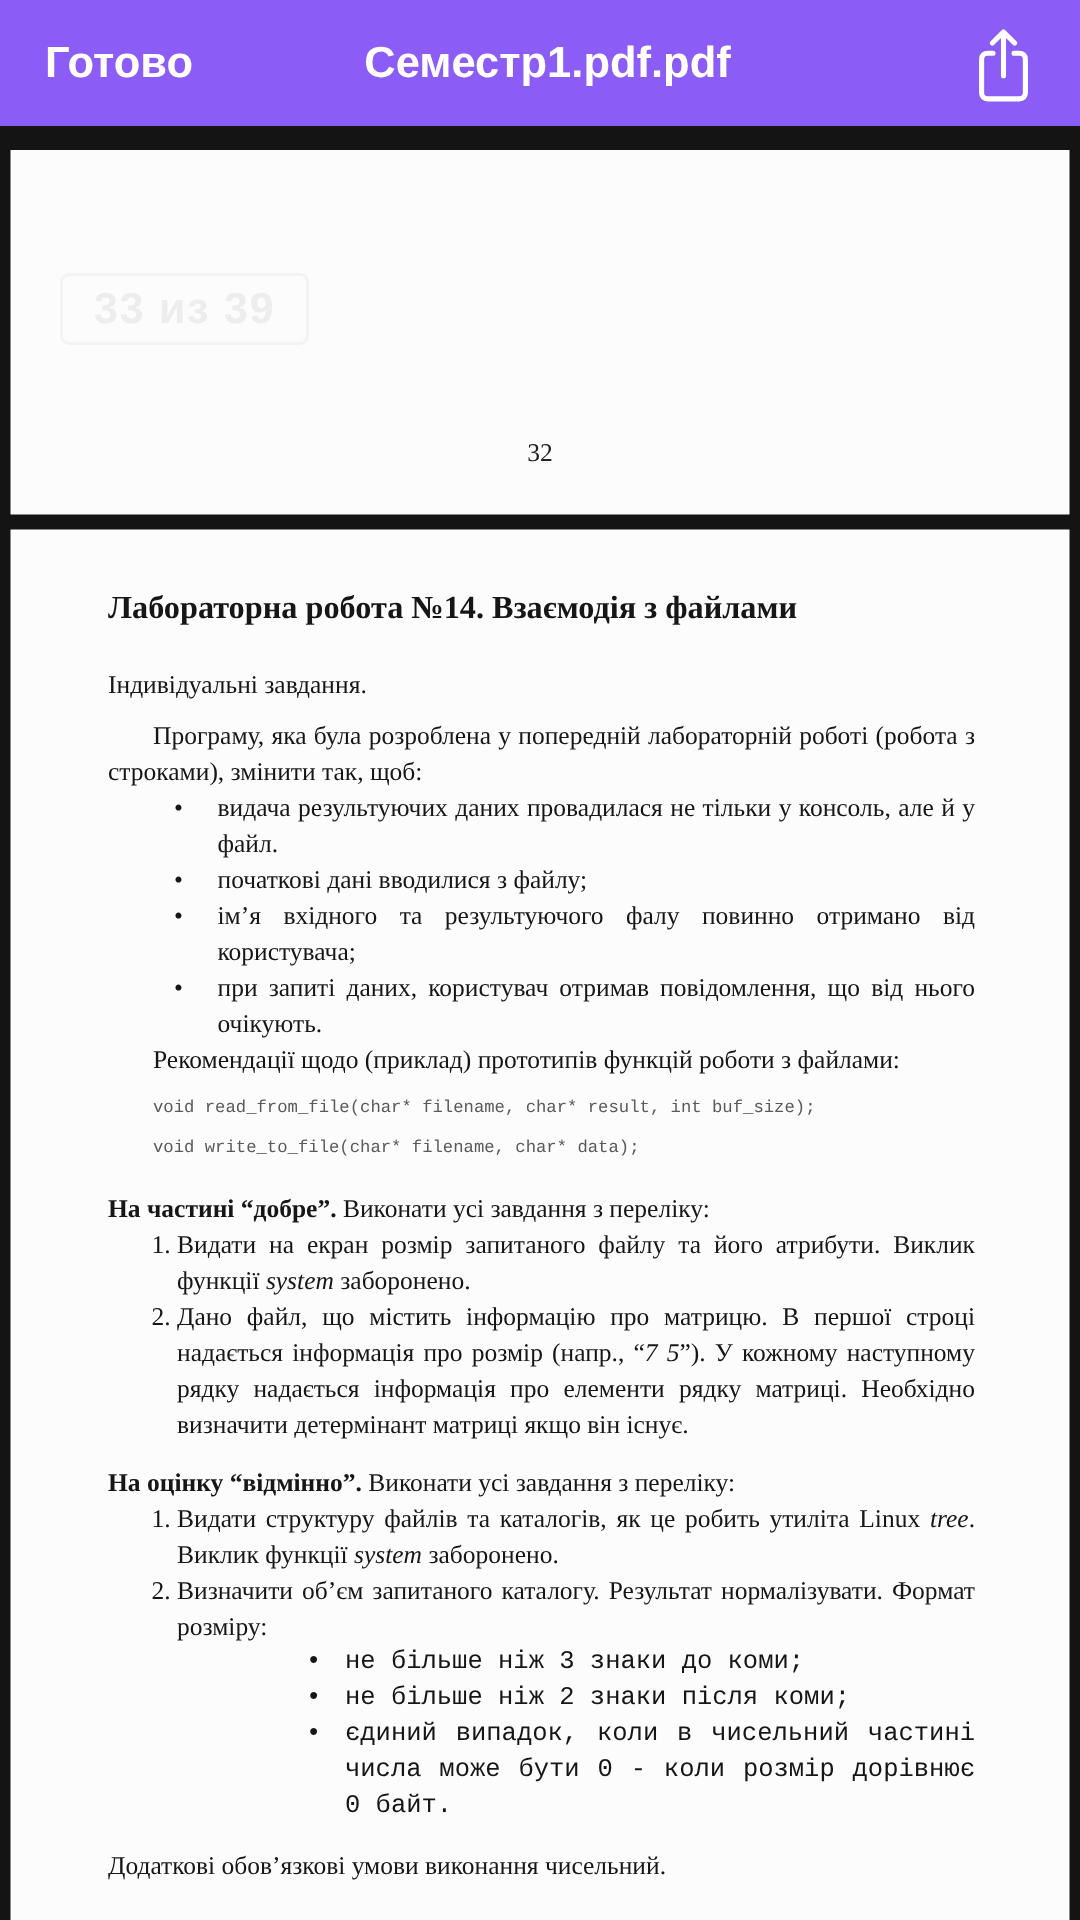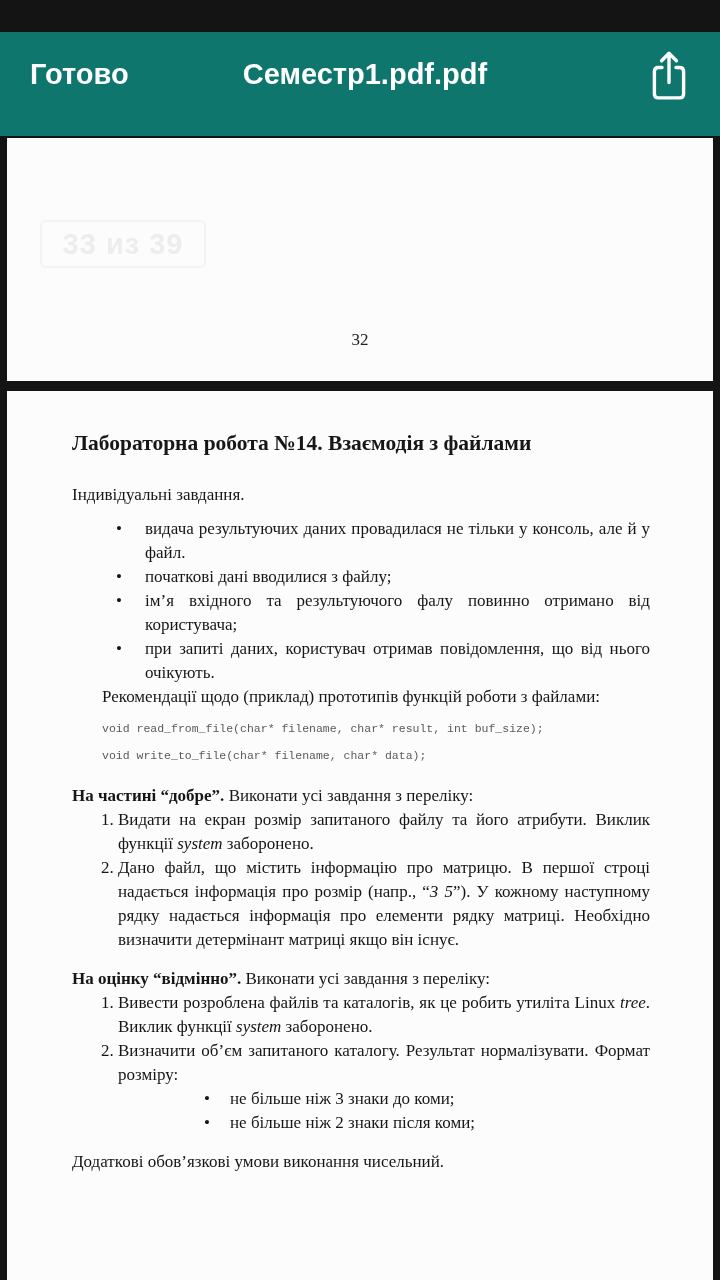--- a/index.html
+++ b/index.html
@@ -1,40 +1,40 @@
 <!DOCTYPE html>
 <html><head>
 <meta charset="utf-8">
 <style>
   * { margin:0; padding:0; box-sizing:border-box; }
   html,body { width:720px; height:1280px; overflow:hidden; background:#141414; }
 
   
   .navbar {
-    position:relative; height:104px; background:#0f766e;
-    font-family:"Liberation Sans", sans-serif; color:#fff;margin-top:32px;
+    position:relative; height:84px; background:#8b5cf6;
+    font-family:"Liberation Sans", sans-serif; color:#fff;
   }
   .nav-done {
     position:absolute; left:30px; top:0; height:84px;
     background:none; border:none; color:#fff; cursor:pointer;
     font-family:"Liberation Sans", sans-serif; font-size:29px; font-weight:600;
   }
   .nav-title {
     position:absolute; left:130px; right:120px; top:0; height:84px;
     display:flex; align-items:center; justify-content:center;
     font-size:29px; font-weight:600; white-space:nowrap;
   }
   .share-btn {
     position:absolute; right:24px; top:12px; width:54px; height:62px;
     background:none; border:none; cursor:pointer;
     display:flex; align-items:center; justify-content:center;
   }
 
   
-  .viewer { height:1196px; padding:2px 7px 0; background:#141414; }
+  .viewer { height:1196px; padding:16px 7px 0; background:#141414; }
   .page { background:#fcfcfc; }
   .page1 { position:relative; height:243px; }
   .page-gap { height:10px; }
   .page2 { height:933px; padding:40px 63px 0 65px; overflow:hidden; }
 
   .page-indicator {
     position:absolute; left:33px; top:82px; width:166px; height:48px;
     border:2px solid #f3f3f3; border-radius:6px;
     display:flex; align-items:center; justify-content:center;
     font-family:"Liberation Sans", sans-serif; font-weight:bold;
@@ -55,21 +55,21 @@
   .doc .b { font-weight:bold; }
   .doc .i { font-style:italic; }
   .doc .code {
     margin:6px 0 6px 30px;
     font-family:"Liberation Mono", "DejaVu Sans Mono", monospace;
     font-size:11.5px; line-height:27px; color:#5a5a5a; white-space:pre;
   }
   .doc ul.ul { list-style:none; padding-left:73px; }
   .doc ul.ul > li { position:relative; text-align:justify; }
   .doc ul.ul > li::before { content:"•"; position:absolute; left:-29px; }
-  .doc ul.sub { padding-left:112px; }
+  .doc ul.sub { padding-left:112px;font-family:Liberation Mono, monospace; }
   .doc ul.sub > li::before { left:-26px; }
   .doc ol.ol { padding-left:46px; }
   .doc ol.ol > li { text-align:justify; }
 </style>
 </head>
 <body>
 
 <div class="navbar">
   <button class="nav-done">Готово</button>
   <div class="nav-title">Семестр1.pdf.pdf</div>
@@ -85,36 +85,38 @@
 
 <div class="viewer">
   <div class="page page1">
     <div class="page-indicator">33 из 39</div>
     <div class="page-number">32</div>
   </div>
   <div class="page-gap"></div>
   <div class="page page2 doc">
       <div class="h1">Лабораторна робота №14. Взаємодія з файлами</div>
       <div class="h2">Індивідуальні завдання.</div>
+      <p class="para indent"><span>Програму, яка була розроблена у попередній лабораторній роботі (робота з строками), змінити так, щоб:</span></p>
       <ul class="ul">
         <li class="li"><span>видача результуючих даних провадилася не тільки у консоль, але й у файл.</span></li>
         <li class="li"><span>початкові дані вводилися з файлу;</span></li>
         <li class="li"><span>ім’я вхідного та результуючого фалу повинно отримано від користувача;</span></li>
         <li class="li"><span>при запиті даних, користувач отримав повідомлення, що від нього очікують.</span></li>
       </ul>
       <p class="para indent"><span>Рекомендації щодо (приклад) прототипів функцій роботи з файлами:</span></p>
       <div class="code"><div class="code-line">void read_from_file(char* filename, char* result, int buf_size);</div><div class="code-line">void write_to_file(char* filename, char* data);</div></div>
       <p class="para gap"><span class="b ">На частині “добре”.</span><span>  Виконати усі завдання з переліку:</span></p>
       <ol class="ol">
         <li class="li"><span>Видати на екран розмір запитаного файлу та його атрибути.  Виклик функції </span><span class="i">system</span><span> заборонено.</span></li>
-        <li class="li"><span>Дано файл, що містить інформацію про матрицю.  В першої строці надається інформація про розмір (напр., “</span><span class="i">3 5</span><span>”).  У кожному наступному рядку надається інформація про елементи рядку матриці.  Необхідно визначити детермінант матриці якщо він існує.</span></li>
+        <li class="li"><span>Дано файл, що містить інформацію про матрицю.  В першої строці надається інформація про розмір (напр., “</span><span class="i">7 5</span><span>”).  У кожному наступному рядку надається інформація про елементи рядку матриці.  Необхідно визначити детермінант матриці якщо він існує.</span></li>
       </ol>
       <p class="para gap"><span class="b ">На оцінку “відмінно”.</span><span>  Виконати усі завдання з переліку:</span></p>
       <ol class="ol">
-        <li class="li"><span>Вивести розроблена файлів та каталогів, як це робить утиліта Linux </span><span class="i">tree</span><span>. Виклик функції </span><span class="i">system</span><span> заборонено.</span></li>
+        <li class="li"><span>Видати структуру файлів та каталогів, як це робить утиліта Linux </span><span class="i">tree</span><span>. Виклик функції </span><span class="i">system</span><span> заборонено.</span></li>
         <li class="li"><span>Визначити об’єм запитаного каталогу. Результат нормалізувати. Формат розміру:</span><ul class="ul sub">
             <li class="li"><span>не більше ніж 3 знаки до коми;</span></li>
             <li class="li"><span>не більше ніж 2 знаки після коми;</span></li>
+            <li class="li"><span>єдиний випадок, коли в чисельний частині числа може бути 0 - коли розмір дорівнює 0 байт.</span></li>
           </ul></li>
       </ol>
       <div class="h2 gap">Додаткові обов’язкові умови виконання чисельний.</div>
     </div>
 </div>
 
 </body></html>

